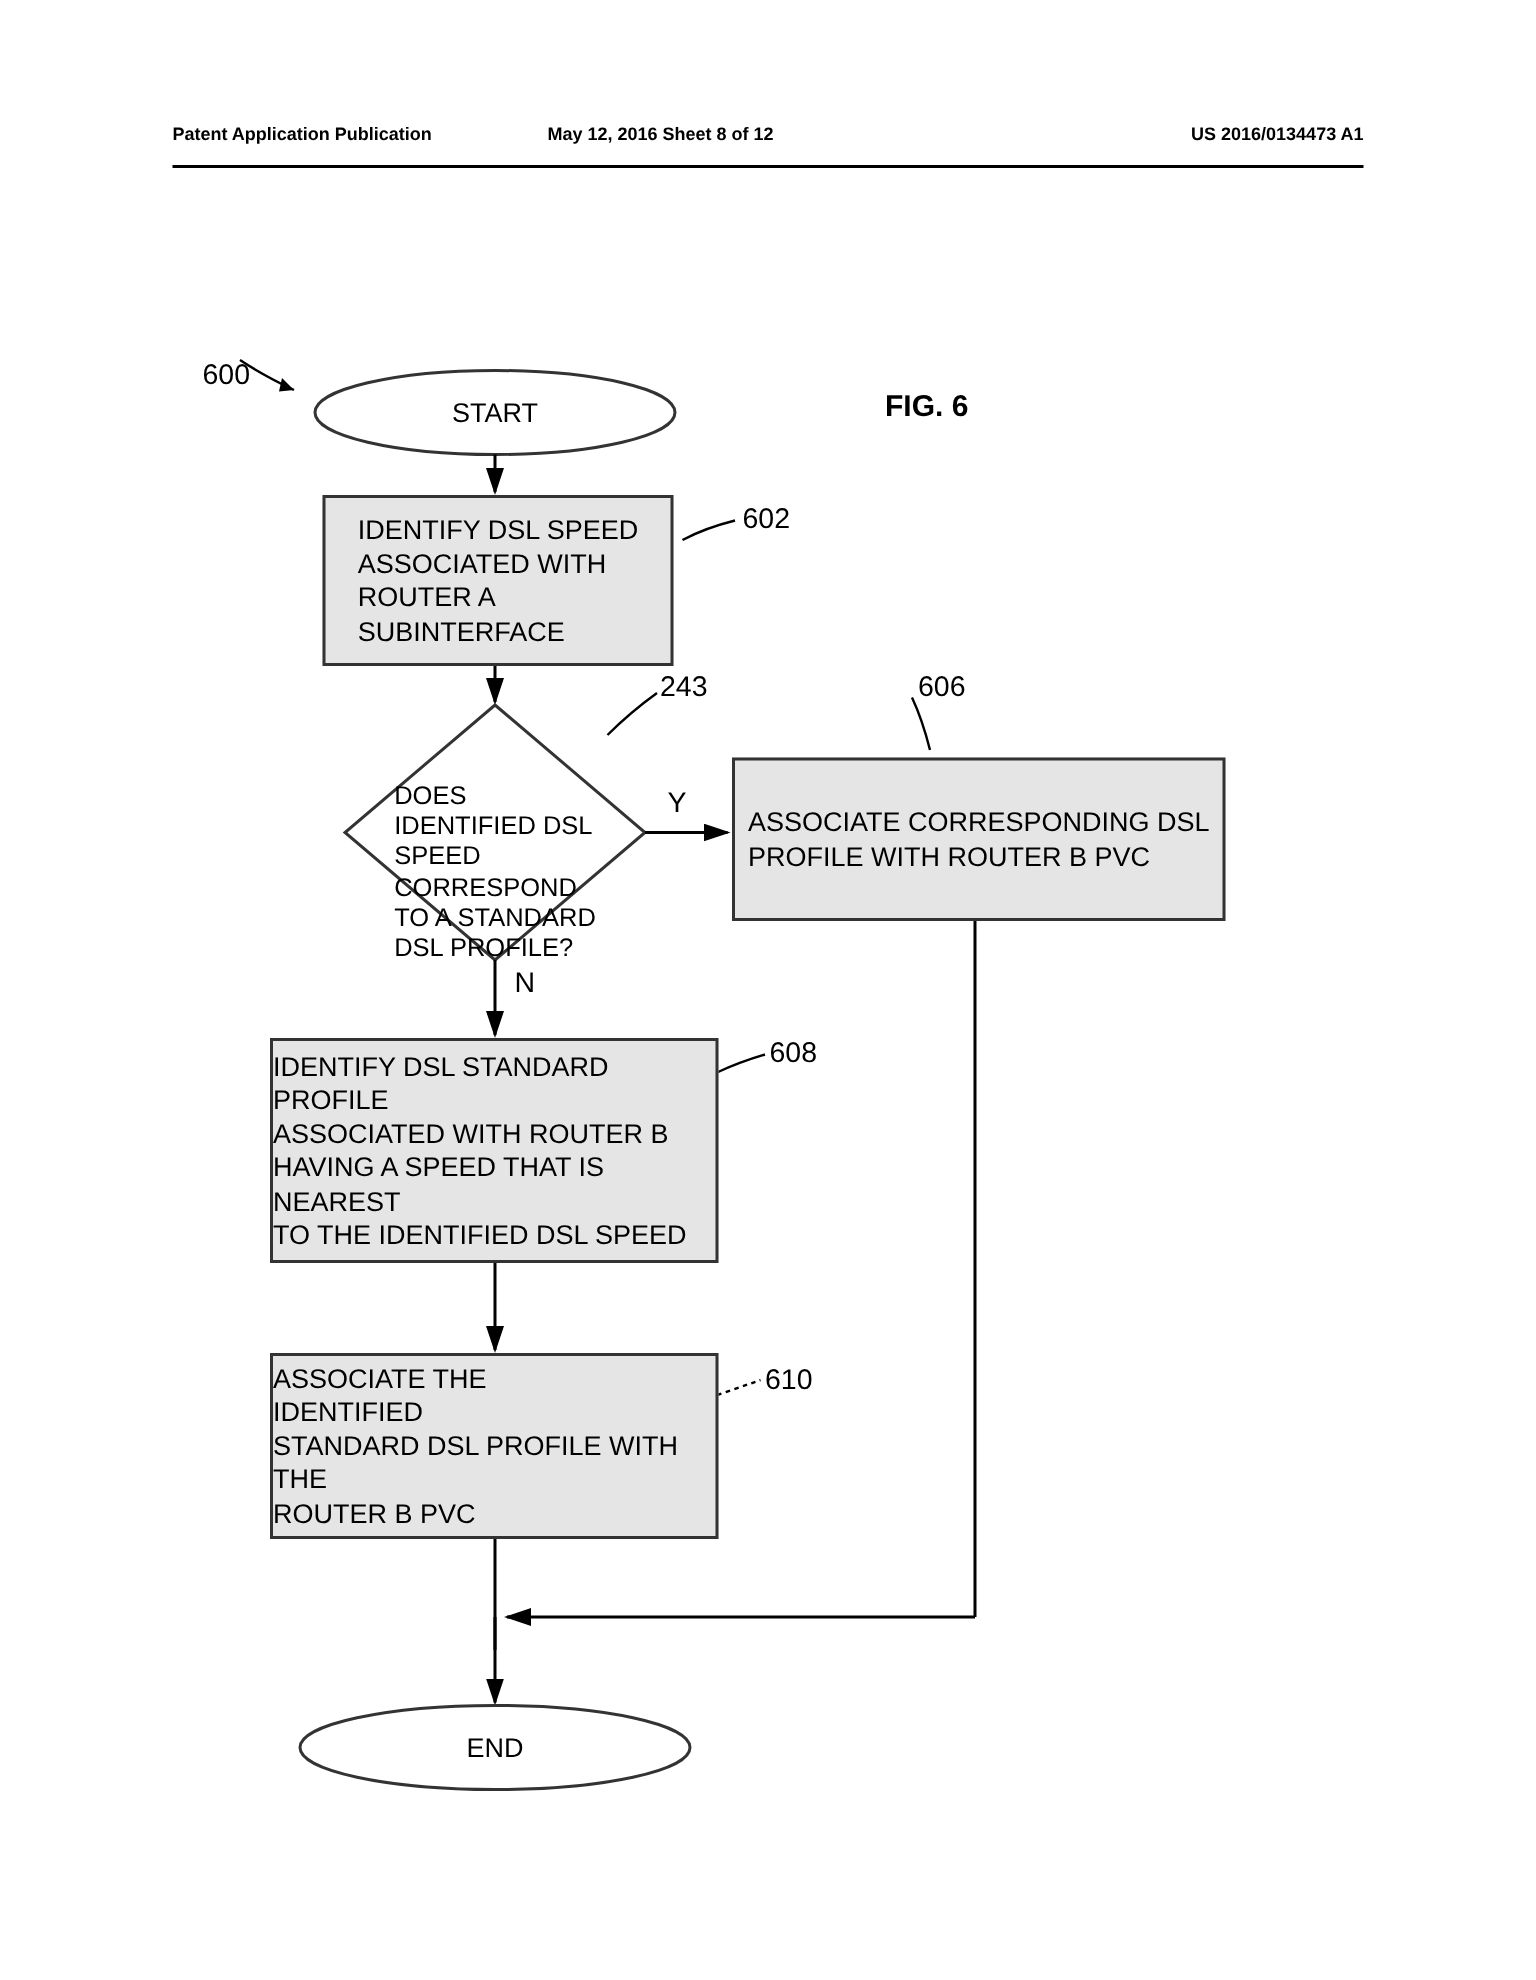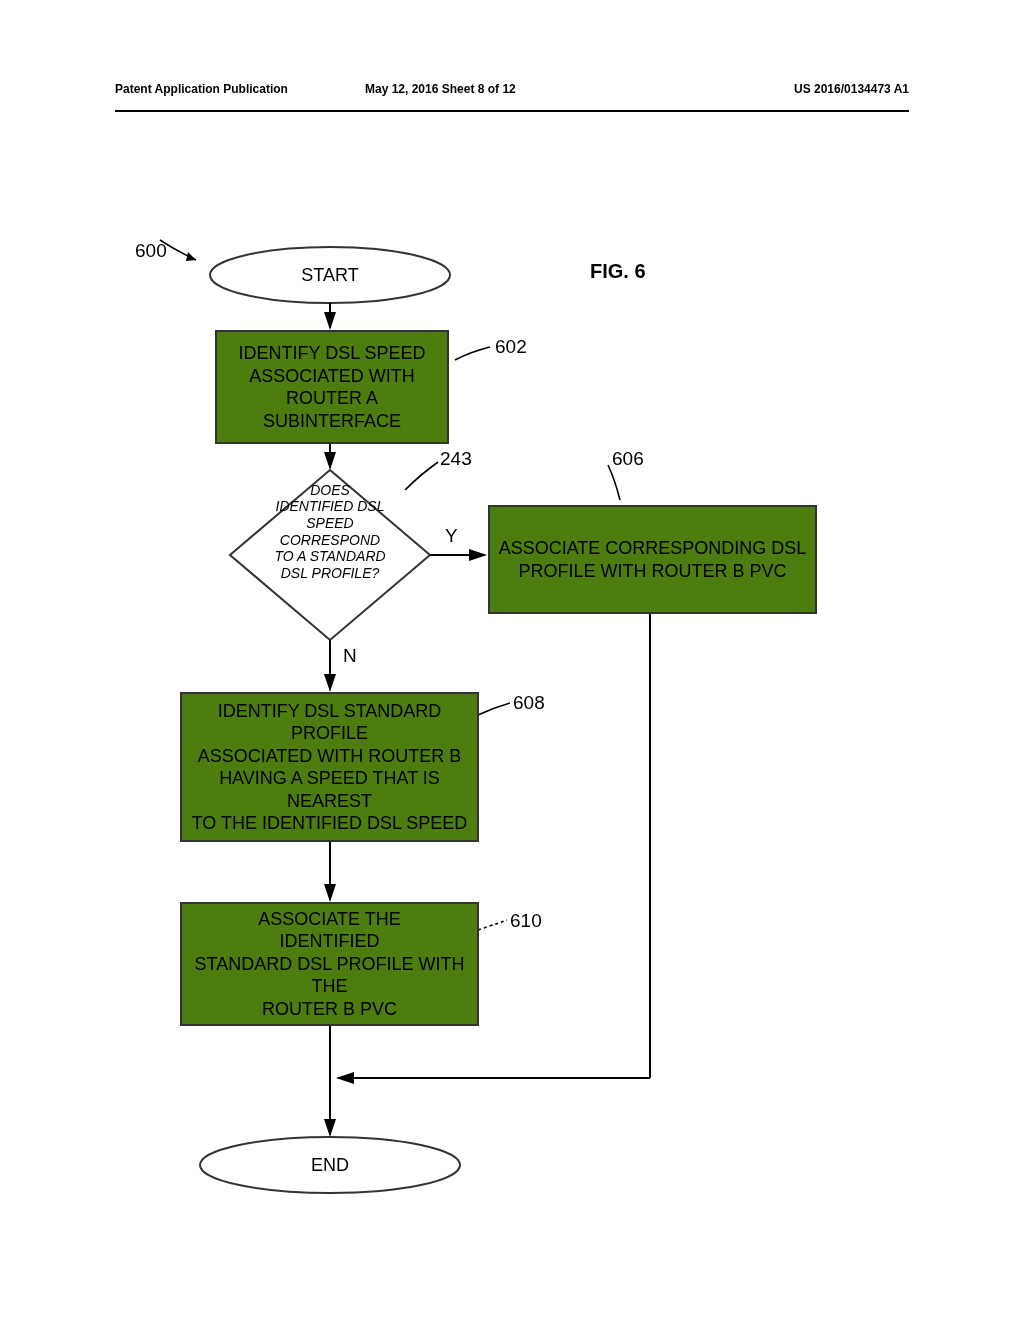--- a/index.html
+++ b/index.html
@@ -38,31 +38,31 @@
     font-weight: bold;
   }
   .svgwrap {
     position: absolute;
     left: 0; top: 0;
     width: 1024px;
     height: 1320px;
   }
   .node {
     position: absolute;
-    text-align: center;
+    text-align: left;
     font-size: 18px;
     line-height: 1.25;
     display: flex;
     align-items: center;
     justify-content: center;
     white-space: pre-line;
   }
   .box {
     border: 2px solid #333;
-    background: #4d7c0f;
+    background: #e5e5e5;
   }
   .callout {
     position: absolute;
     font-size: 19px;
   }
   .yn {
     position: absolute;
     font-size: 19px;
   }
 </style>
@@ -123,21 +123,21 @@
     <path d="M478,930 Q493,925 507,920" fill="none" stroke="#000" stroke-width="1.6" stroke-dasharray="3,3"></path>
   </svg>
 
   <div class="node" style="left:270px; top:262px; width:120px; height:26px;">START</div>
 
   <div class="node box" style="left:215px; top:330px; width:230px; height:110px;">IDENTIFY DSL SPEED
 ASSOCIATED WITH
 ROUTER A
 SUBINTERFACE</div>
 
-  <div class="node" style="left:230px; top:454px; width:200px; height:155px; font-size:14px; line-height:1.18;font-style:italic;">DOES
+  <div class="node" style="left:230px; top:504px; width:200px; height:155px; font-size:17px; line-height:1.18;">DOES
 IDENTIFIED DSL
 SPEED
 CORRESPOND
 TO A STANDARD
 DSL PROFILE?</div>
 
   <div class="node box" style="left:488px; top:505px; width:325px; height:105px;">ASSOCIATE CORRESPONDING DSL
 PROFILE WITH ROUTER B PVC</div>
 
   <div class="node box" style="left:180px; top:902px; width:295px; height:120px;">ASSOCIATE THE

